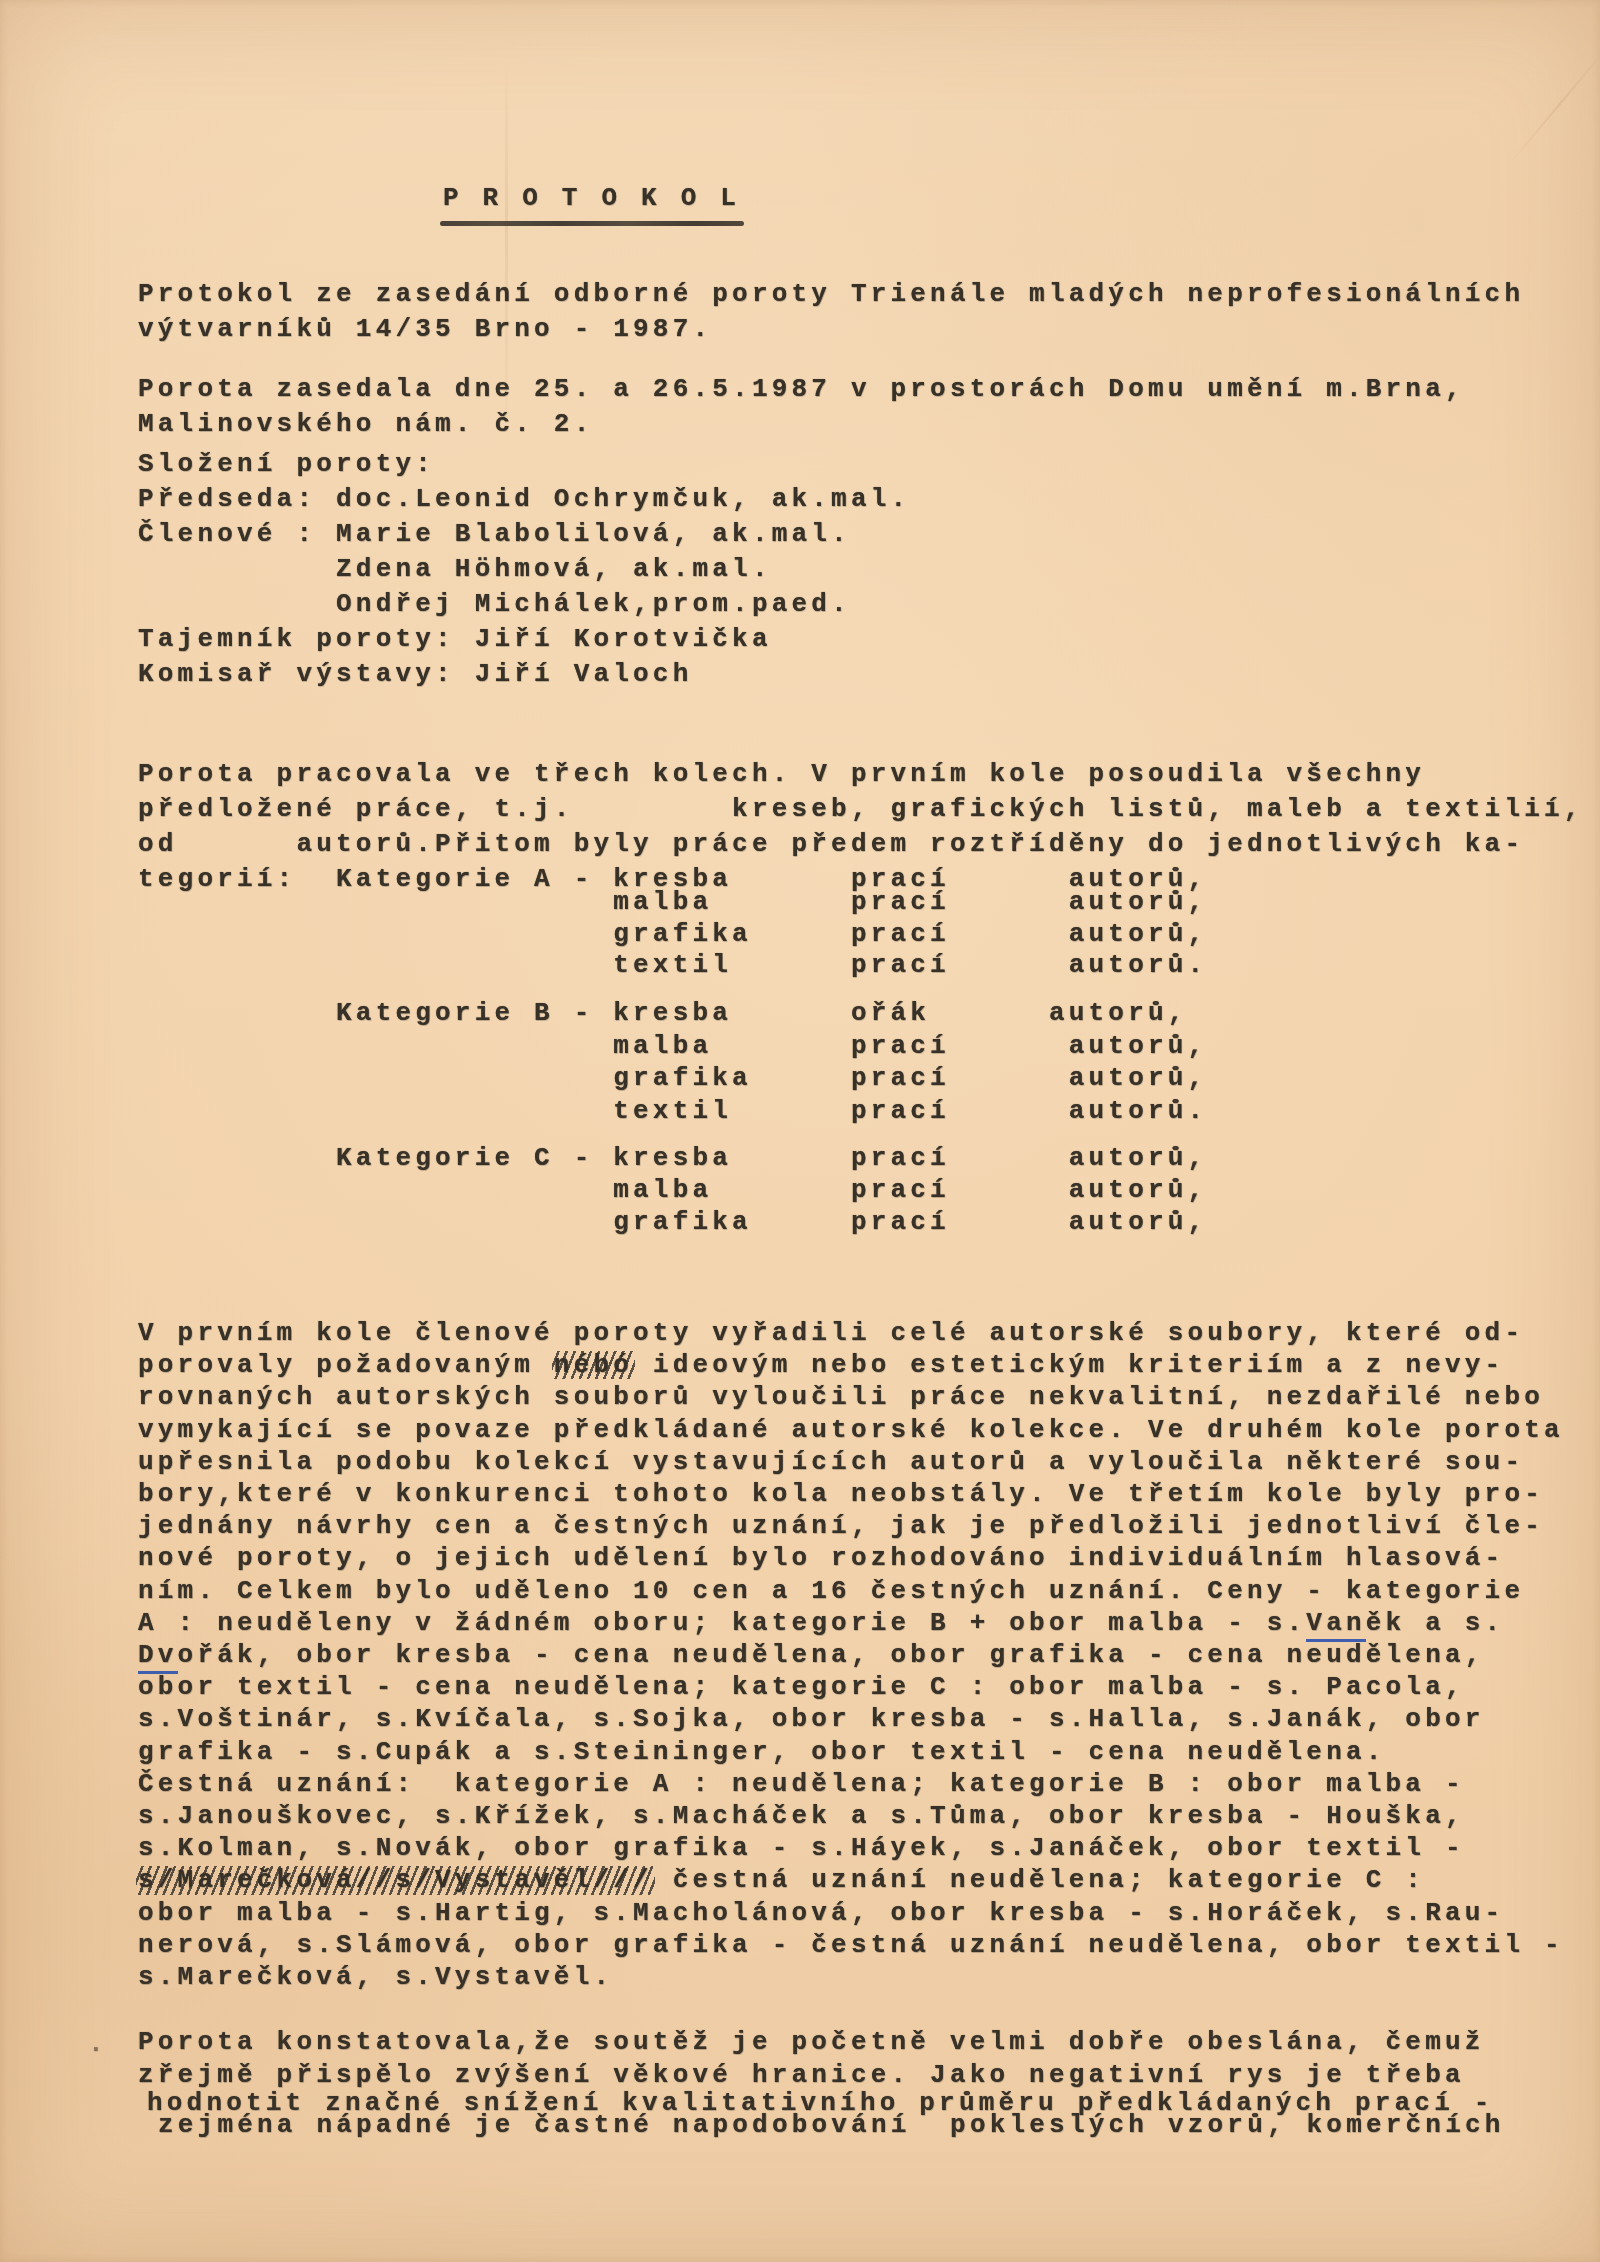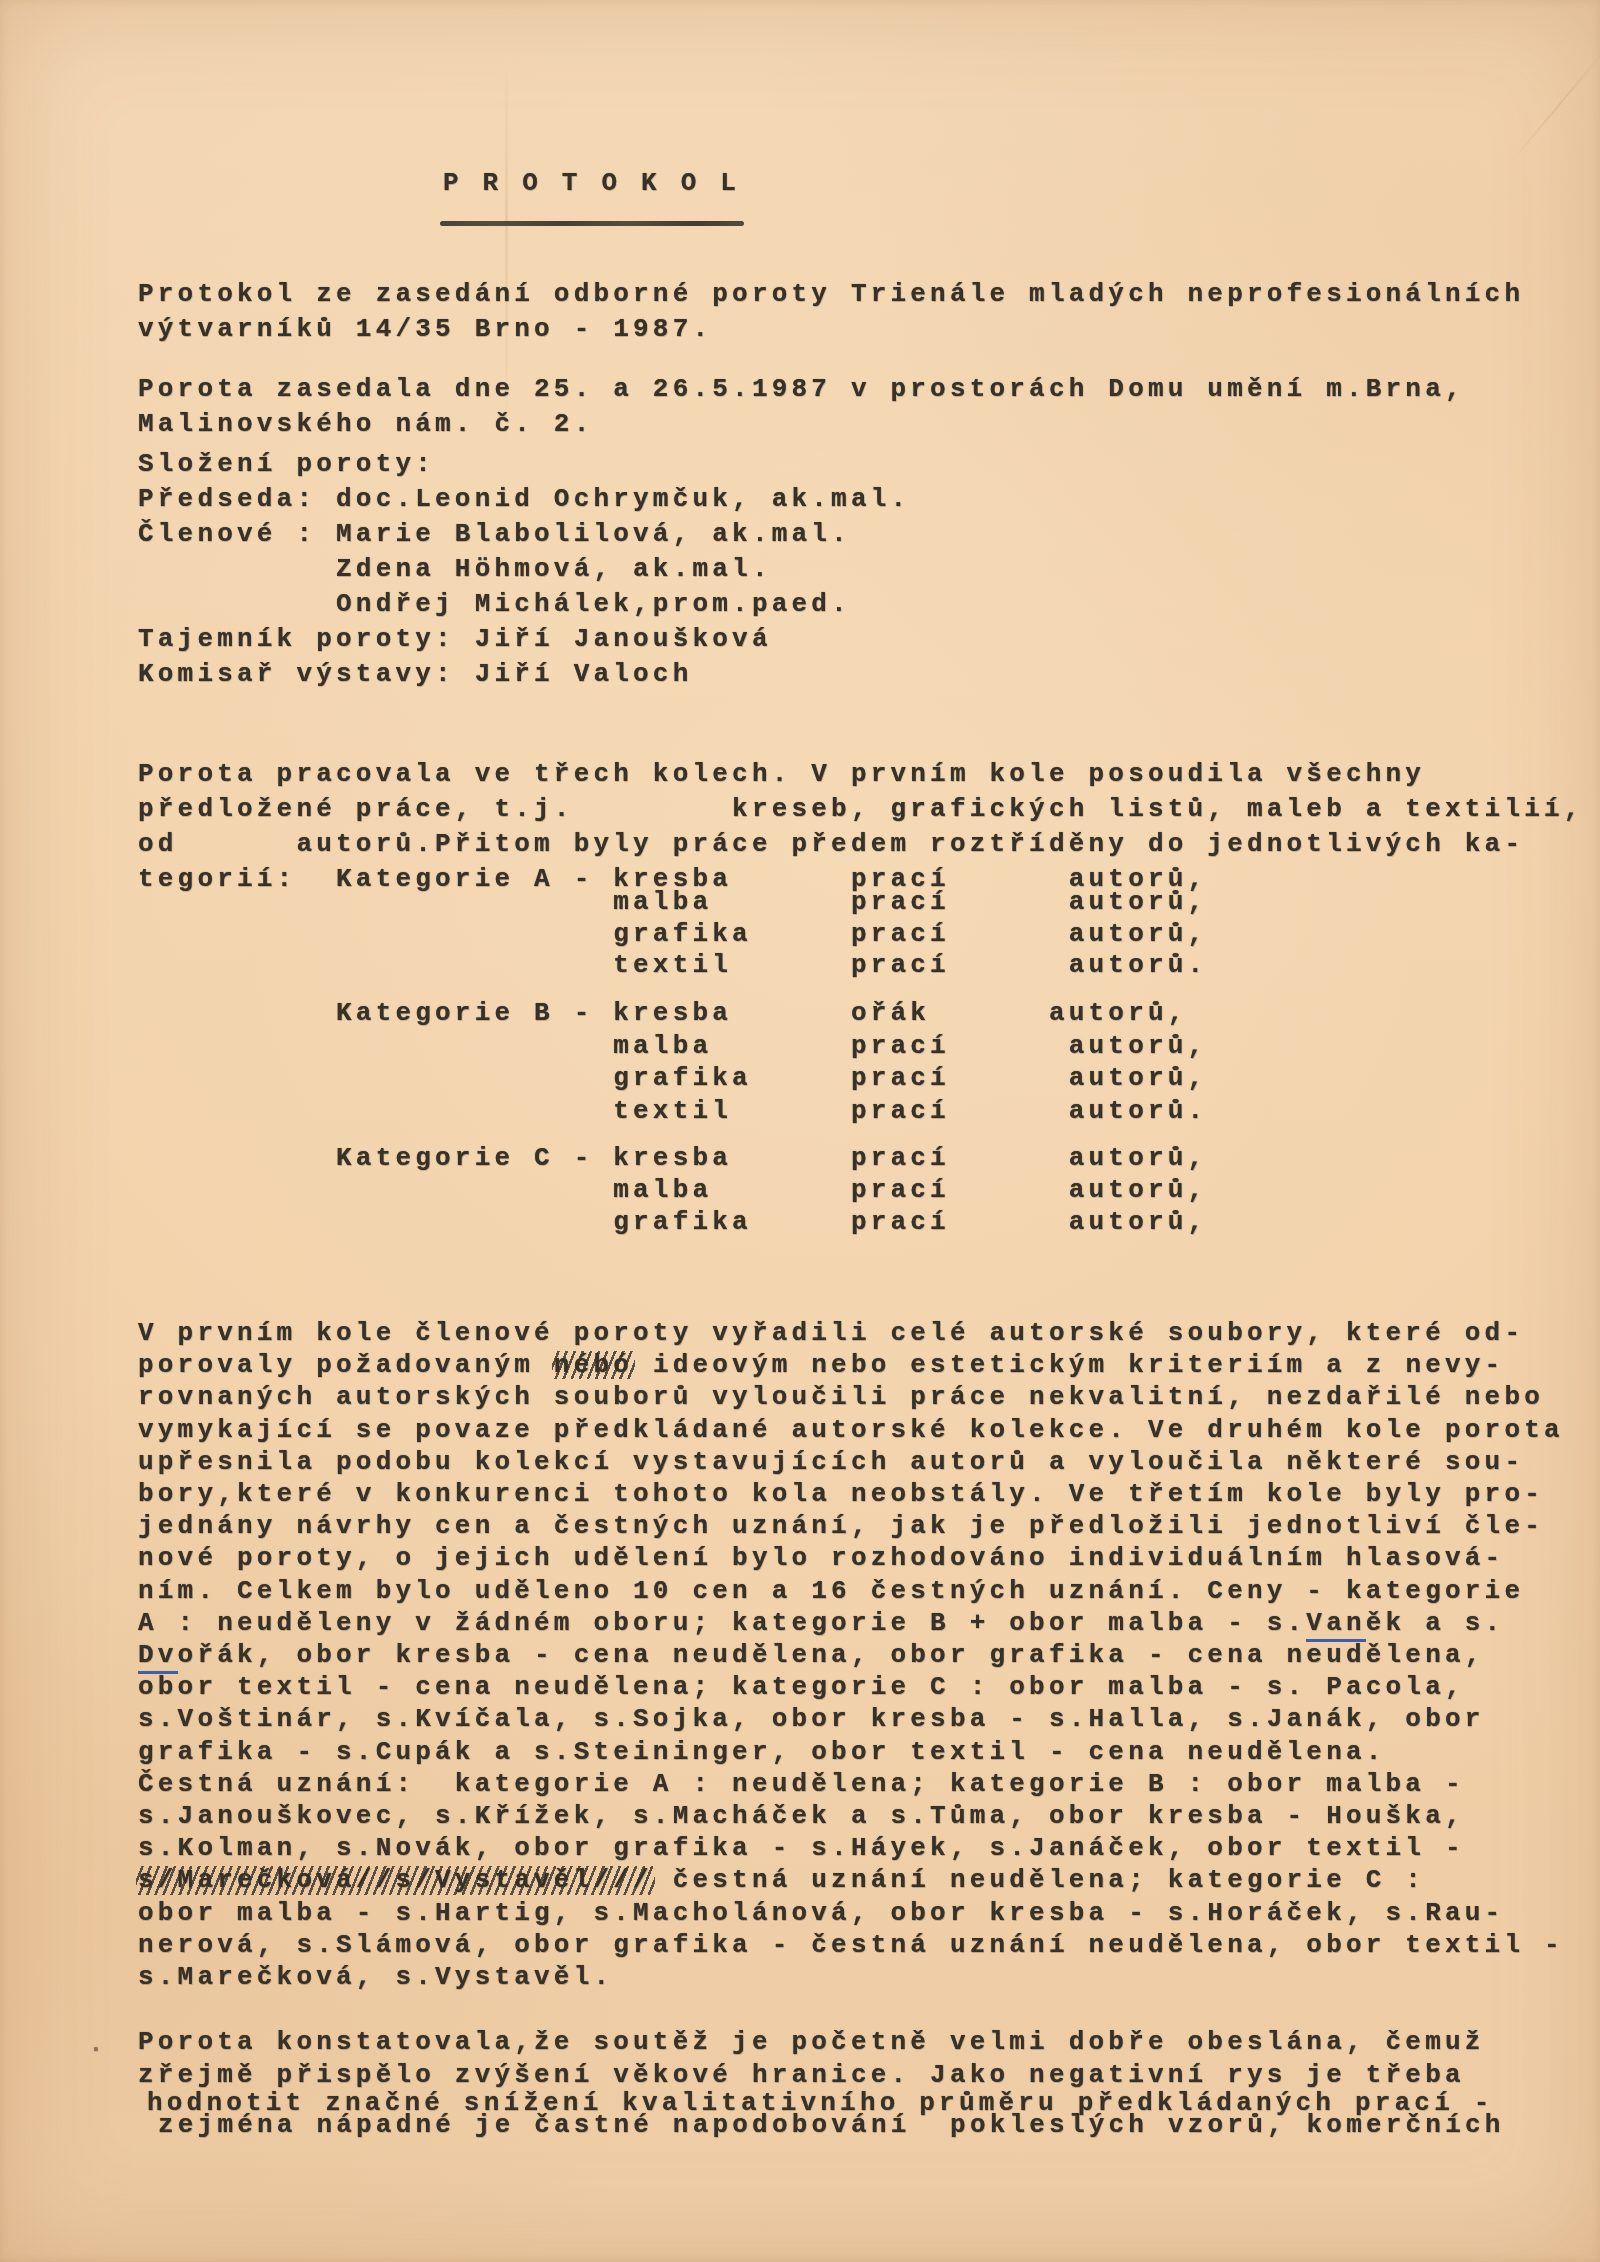--- a/index.html
+++ b/index.html
@@ -34,21 +34,21 @@
     font-size:26px;
     letter-spacing:4.2px;
     text-shadow: 0 0 1px rgba(55,49,40,0.65), 0.6px 0.8px 0 rgba(55,49,40,0.22);
   }
   .lh35 { line-height:35px; }
   .lh325 { line-height:32.5px; }
   .lh322 { line-height:32.2px; }
   .lh32 { line-height:32px;text-align:center; }
   .lh315 { line-height:31.5px; }
   .lh33 { line-height:33px; }
-  .title-block { position:absolute; left:443px; top:163px; line-height:40px; }
+  .title-block { position:absolute; left:443px; top:178px; line-height:40px; }
   .title-underline {
     position:absolute; left:440px; top:221px; width:304px; height:5px;
     background:linear-gradient(90deg,#3b352c 0%, #4a4236 18%, #37312a 40%, #4a4236 62%, #352f28 83%, #443c31 100%);
     border-radius:3px; opacity:0.92;
   }
   .u-blue { border-bottom:3px solid #3f5fae; padding-bottom:1px; }
   .xout {
     position:relative; display:inline-block;
   }
   .xout::after {
@@ -81,21 +81,21 @@
     <div class="line">Porota zasedala dne 25. a 26.5.1987 v prostorách Domu umění m.Brna,</div>
     <div class="line">Malinovského nám. č. 2.</div>
   </div>
 
   <div class="block lh35" style="top:447px">
     <div class="line">Složení poroty:</div>
     <div class="line">Předseda: doc.Leonid Ochrymčuk, ak.mal.</div>
     <div class="line">Členové : Marie Blabolilová, ak.mal.</div>
     <div class="line">          Zdena Höhmová, ak.mal.</div>
     <div class="line">          Ondřej Michálek,prom.paed.</div>
-    <div class="line">Tajemník poroty: Jiří Janoušková</div>
+    <div class="line">Tajemník poroty: Jiří Korotvička</div>
     <div class="line">Komisař výstavy: Jiří Valoch</div>
   </div>
 
   <div class="block lh35" style="top:757px">
     <div class="line">Porota pracovala ve třech kolech. V prvním kole posoudila všechny</div>
     <div class="line">předložené práce, t.j.        kreseb, grafických listů, maleb a textilií,</div>
     <div class="line">od      autorů.Přitom byly práce předem roztříděny do jednotlivých ka-</div>
     <div class="line">tegorií:  Kategorie A - kresba      prací      autorů,</div>
   </div>
 

